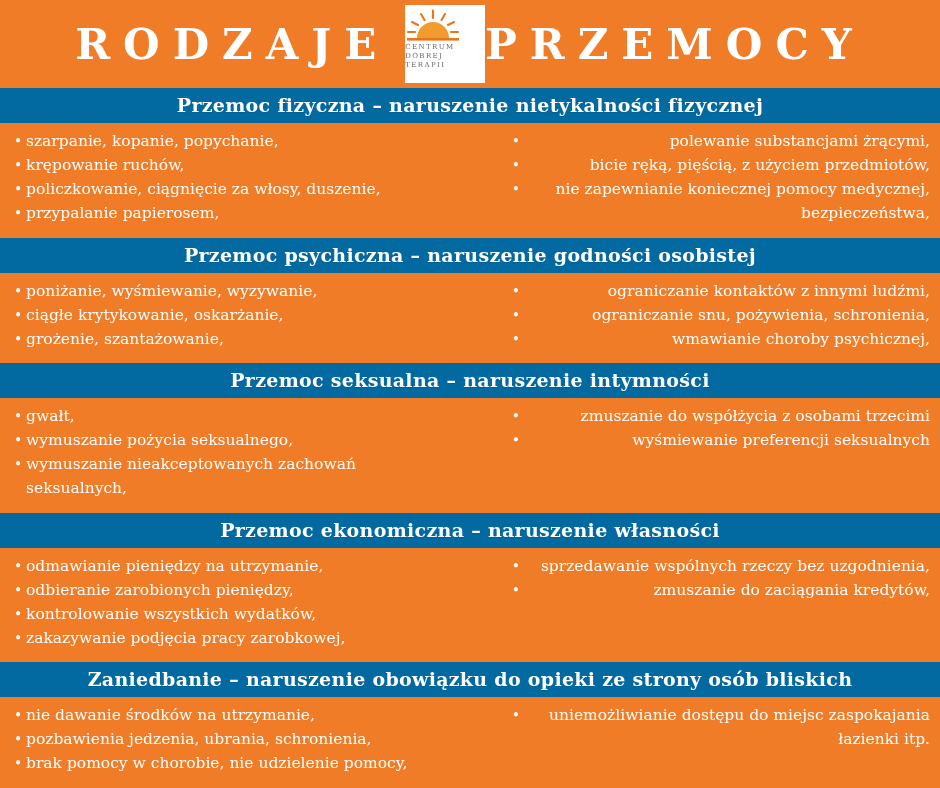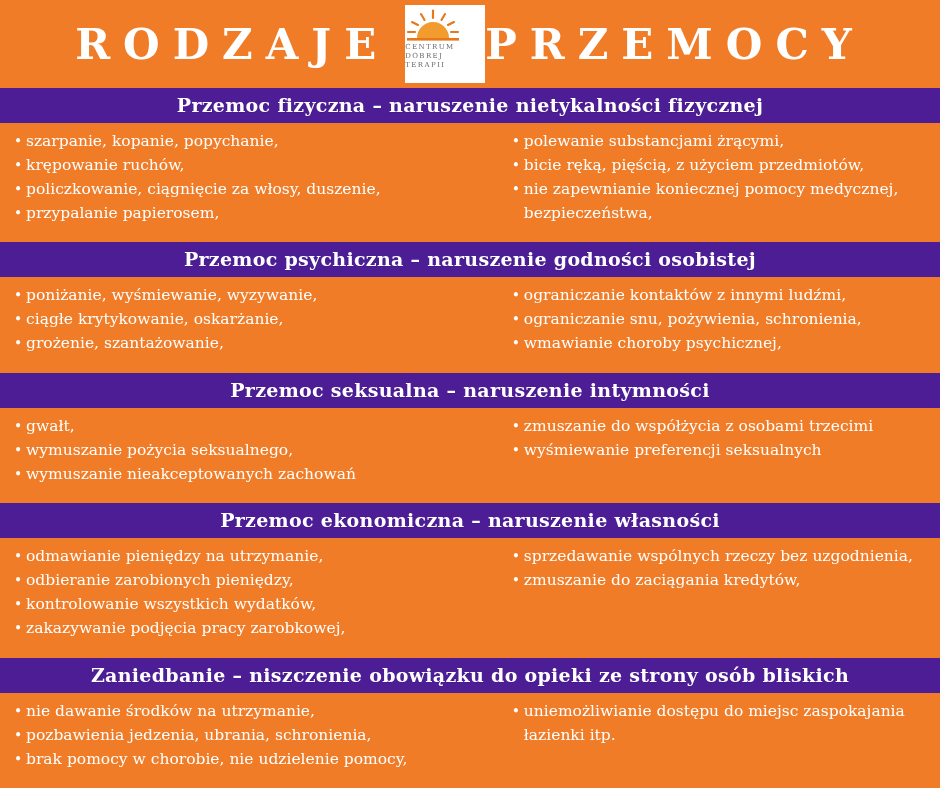--- a/index.html
+++ b/index.html
@@ -66,21 +66,21 @@
     font-size: 7px;
     letter-spacing: 1.4px;
     color: #6a6a6a;
     line-height: 9px;
     text-align: center;
     text-transform: uppercase;
   }
 
   
   .bar {
-    background: #4c1d95;
+    background: #0369a1;
     color: #ffffff;
     text-align: center;
     font-family: "DejaVu Serif", serif;
     font-size: 19px;
     font-weight: bold;
     letter-spacing: 0.3px;
     padding: 6px 8px 7px 8px;
     box-sizing: border-box;
     flex: 0 0 auto;
     text-shadow: 0 1px 0 rgba(0,0,0,0.08);
@@ -92,21 +92,21 @@
     flex: 1 1 auto;
     padding: 7px 0 7px 0;
     box-sizing: border-box;
     gap: 40px;
   }
   .col {
     width: 50%;
     box-sizing: border-box;
     padding: 0 10px 0 14px;
   }
-  .col.right { padding-left: 22px; }
+  .col.right { padding-left: 22px; text-align: right; }
   ul.items {
     list-style: none;
     margin: 0;
     padding: 0;
   }
   ul.items li {
     color: #ffffff;
     font-family: "DejaVu Serif", serif;
     font-size: 15.5px;
     line-height: 23px;
@@ -199,20 +199,21 @@
     </div>
   </div>
 
   <div class="bar">Przemoc seksualna – naruszenie intymności</div>
   <div class="block">
     <div class="col left">
       <ul class="items">
         <li>gwałt,</li>
         <li>wymuszanie pożycia seksualnego,</li>
         <li>wymuszanie nieakceptowanych zachowań</li>
+        <li class="nobullet">seksualnych,</li>
       </ul>
     </div>
     <div class="col right">
       <ul class="items">
         <li>zmuszanie do współżycia z osobami trzecimi</li>
         <li>wyśmiewanie preferencji seksualnych</li>
       </ul>
     </div>
   </div>
 
@@ -227,21 +228,21 @@
       </ul>
     </div>
     <div class="col right">
       <ul class="items">
         <li>sprzedawanie wspólnych rzeczy bez uzgodnienia,</li>
         <li>zmuszanie do zaciągania kredytów,</li>
       </ul>
     </div>
   </div>
 
-  <div class="bar">Zaniedbanie – niszczenie obowiązku do opieki ze strony osób bliskich</div>
+  <div class="bar">Zaniedbanie – naruszenie obowiązku do opieki ze strony osób bliskich</div>
   <div class="block">
     <div class="col left">
       <ul class="items">
         <li>nie dawanie środków na utrzymanie,</li>
         <li>pozbawienia jedzenia, ubrania, schronienia,</li>
         <li>brak pomocy w chorobie, nie udzielenie pomocy,</li>
       </ul>
     </div>
     <div class="col right">
       <ul class="items">

